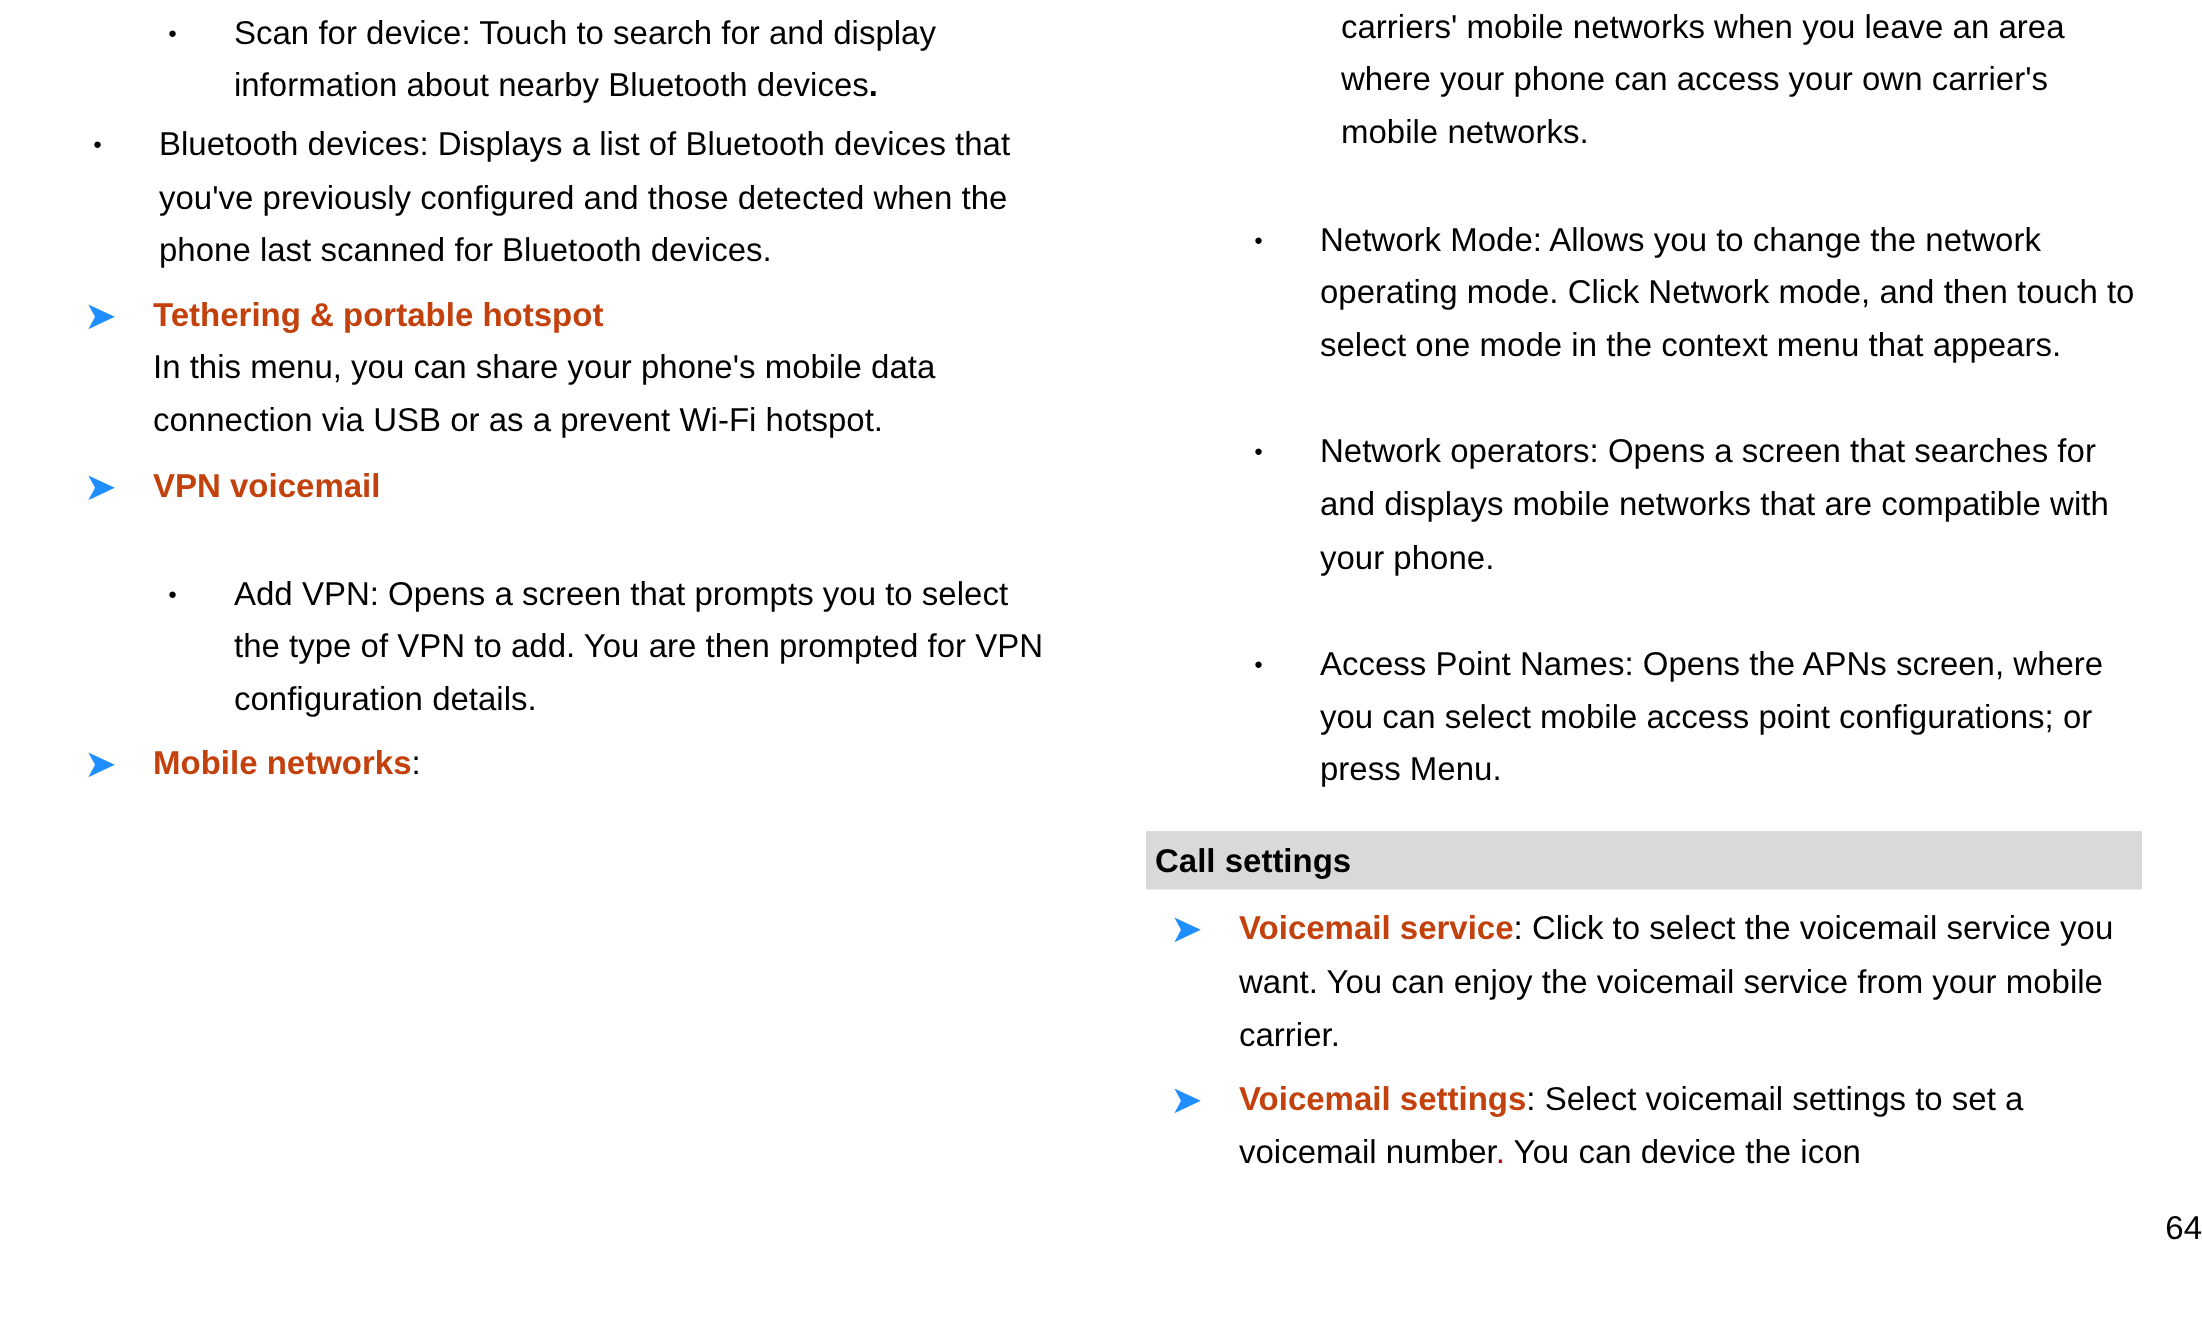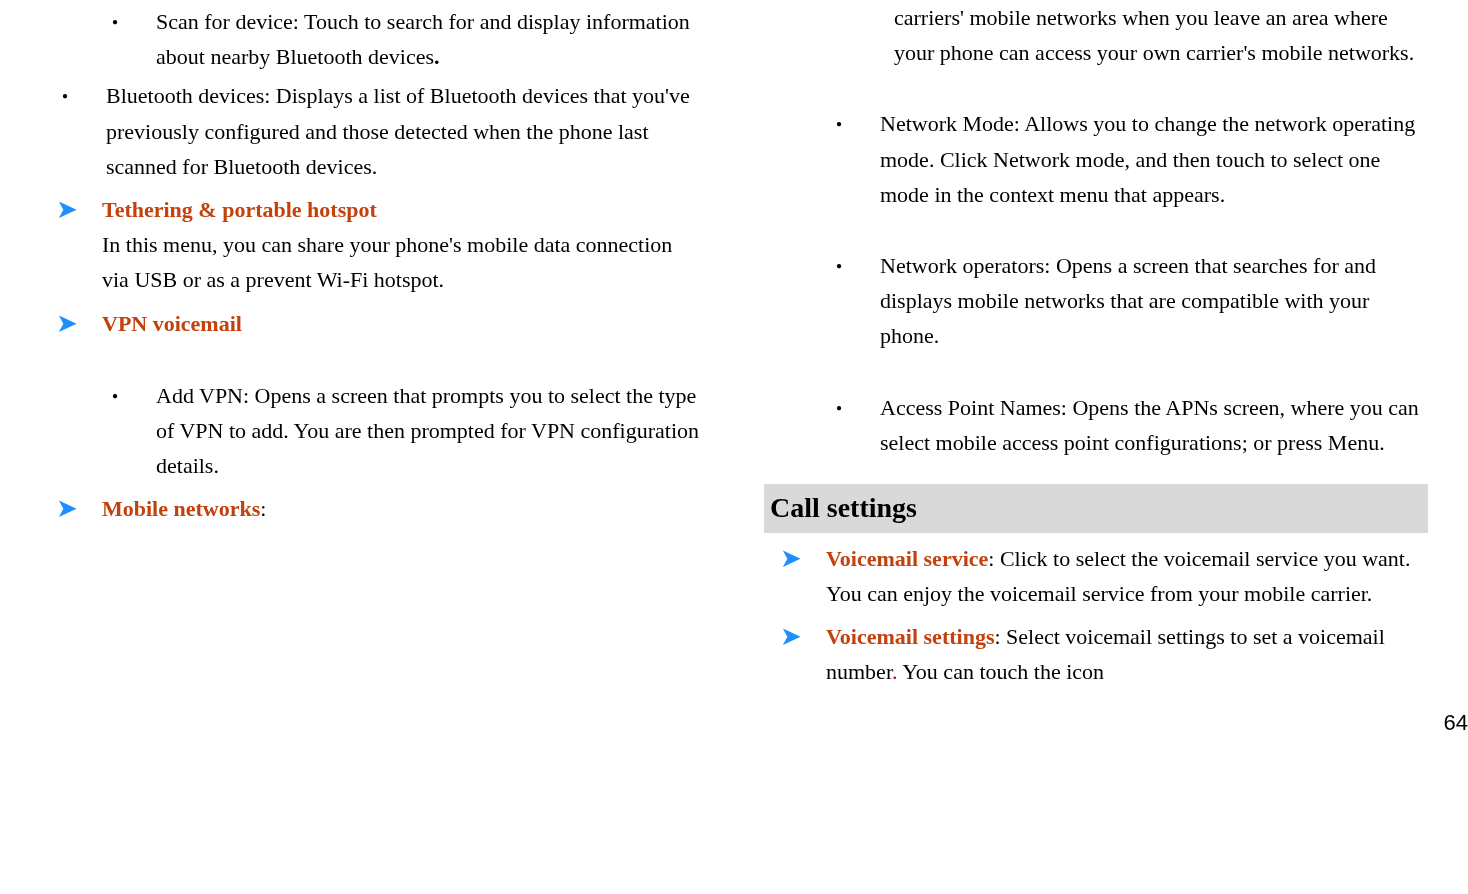--- a/index.html
+++ b/index.html
@@ -12,21 +12,20 @@
       color: #000;
       background: #fff;
       width: 1468px;
       height: 894px;
       overflow: hidden;
     }
     .page {
       display: flex;
       gap: 60px;
       padding: 0 40px;
-      font-family: Liberation Serif, serif;
     }
     .col {
       flex: 1;
       min-width: 0;
     }
     .arrow-item {
       display: flex;
       margin-top: 8px;
       margin-bottom: 4px;
     }
@@ -61,21 +60,21 @@
       top: -4px;
       padding-left: 12px;
     }
     .bullet-body { flex: 1; }
     .nested .bullet-item { margin-left: 60px; margin-top: 36px; }
     .top-nested .bullet-item { margin-left: 60px; }
     .top-level .bullet-item { margin-left: 10px; }
     .section-heading {
       background: #d9d9d9;
       font-weight: bold;
-      font-size: 28px;
+      font-size: 22px;
       padding: 2px 6px;
       margin-top: 24px;
     }
     .pagenum {
       text-align: right;
       font-size: 22px;
       margin-top: 12px;
     }
     .red { color: #c00000; }
   </style>
@@ -153,20 +152,20 @@
     <div class="arrow-item">
       <span class="arrow">➤</span>
       <div class="arrow-body">
         <span class="arrow-title">Voicemail service</span><span>: Click to select the voicemail service you want. You can enjoy the voicemail service from your mobile carrier.</span>
       </div>
     </div>
 
     <div class="arrow-item">
       <span class="arrow">➤</span>
       <div class="arrow-body">
-        <span class="arrow-title">Voicemail settings</span><span><span>: Select voicemail settings to set a voicemail number</span><span class="red">. </span><span>You can touch the icon</span></span>
+        <span class="arrow-title">Voicemail settings</span><span><span>: Select voicemail settings to set a voicemail number</span><span class="red">. </span><span>You can device the icon</span></span>
       </div>
     </div>
 
   </div>
 </div>
 
 <div class="pagenum">64</div>
 
 </body></html>

